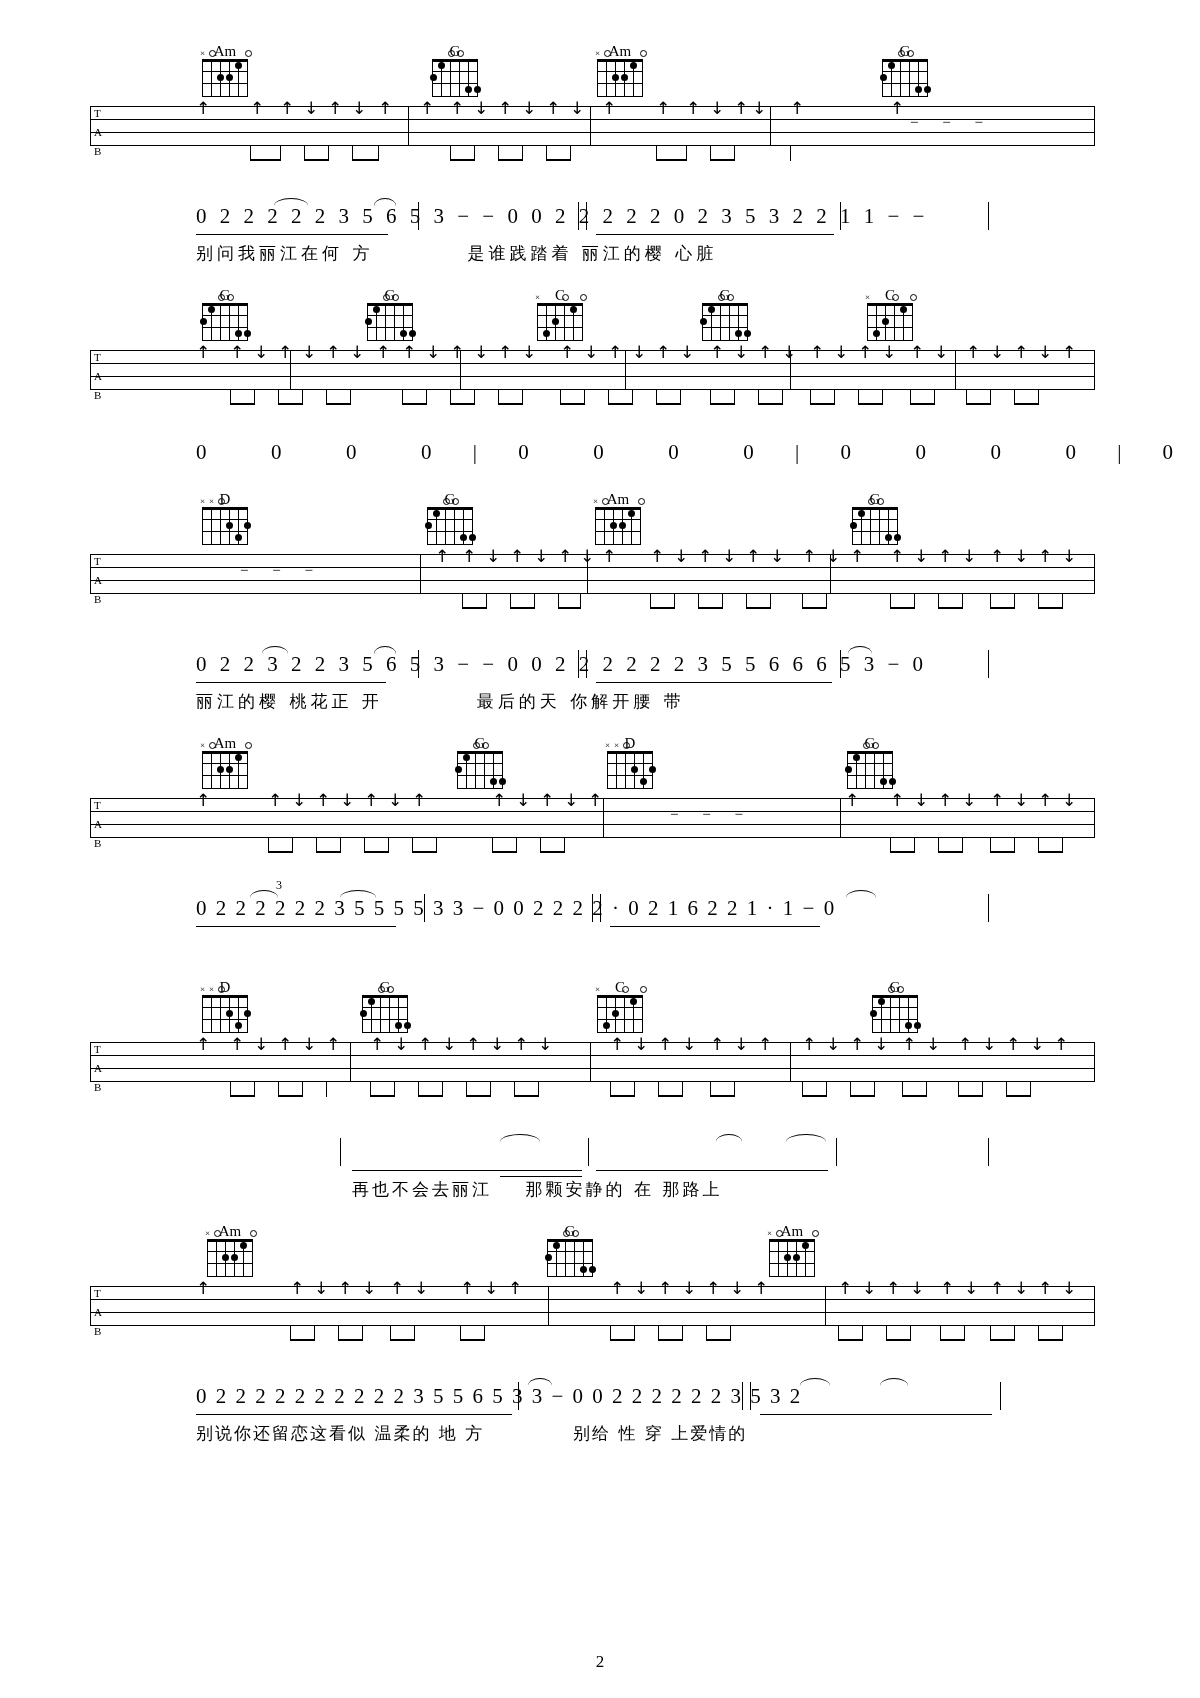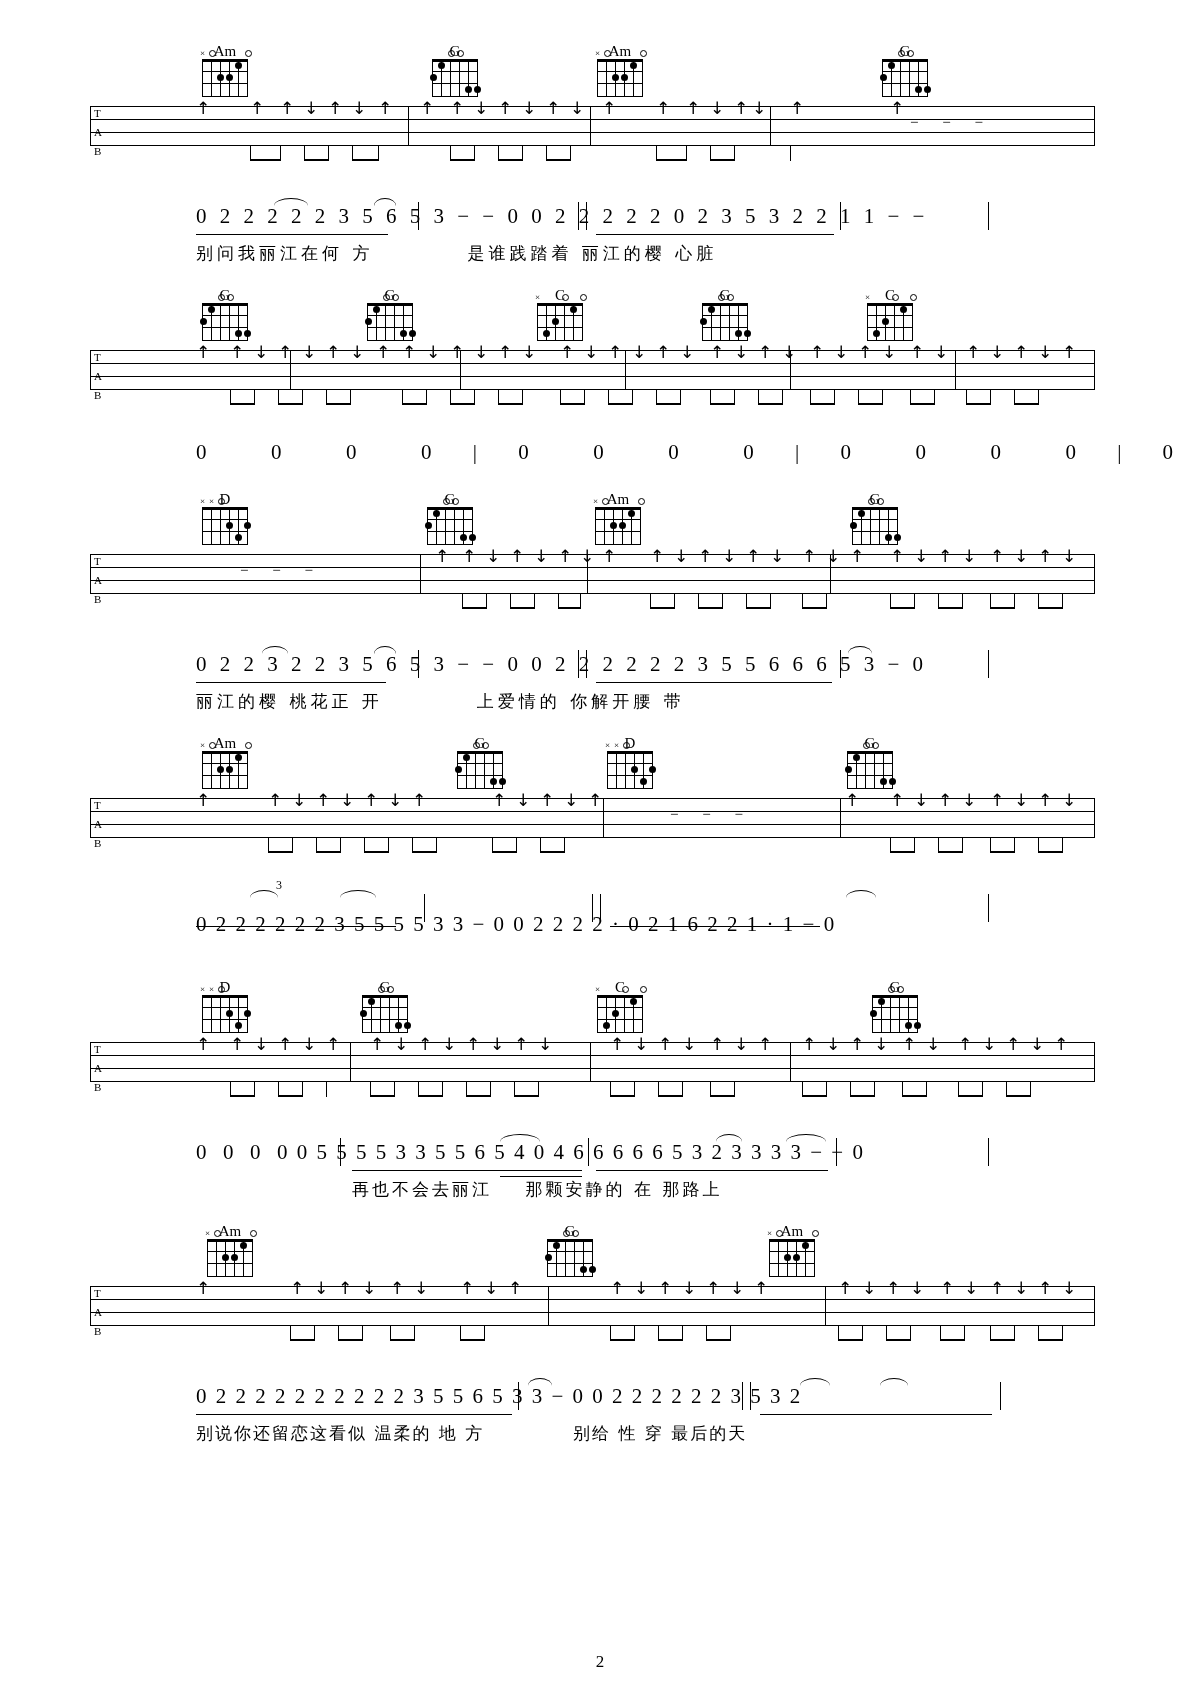--- a/index.html
+++ b/index.html
@@ -613,21 +613,21 @@
       <div class="uline" style="left:196px;top:30px;width:190px;"></div>
       <div class="tie" style="left:262px;top:-6px;width:26px;"></div>
       <div class="tie" style="left:374px;top:-6px;width:22px;"></div>
       <div class="vbar" style="left:418px;top:-2px;height:28px;"></div>
       <div class="vbar" style="left:578px;top:-2px;height:28px;"></div>
       <div class="vbar" style="left:586px;top:-2px;height:28px;"></div>
       <div class="uline" style="left:596px;top:30px;width:236px;"></div>
       <div class="vbar" style="left:840px;top:-2px;height:28px;"></div>
       <div class="tie" style="left:848px;top:-6px;width:24px;"></div>
       <div class="vbar" style="left:988px;top:-2px;height:28px;"></div>
-      <div class="lyricline" style="left:196px;top:38px;letter-spacing:4px;">丽江的樱 桃花正 开          上爱情的 你解开腰 带</div>
+      <div class="lyricline" style="left:196px;top:38px;letter-spacing:4px;">丽江的樱 桃花正 开          最后的天 你解开腰 带</div>
     </div>
   </div>
 
   <div class="system" style="position:absolute;left:0;top:736px;">
     <div class="chordrow">
       <div class="chord" style="left:195px;">
         <div class="cname">Am</div>
         <div class="grid">
           <div class="nut"></div>
           <div class="vline" style="left:0px;"></div>
@@ -777,21 +777,21 @@
         <div class="stem" style="left:900px;top:39px;height:16px;"></div>
           <div class="stem" style="left:924px;top:39px;height:16px;"></div>
         <div class="beam" style="left:900px;top:53px;width:24px;"></div>
         <div class="stem" style="left:948px;top:39px;height:16px;"></div>
           <div class="stem" style="left:972px;top:39px;height:16px;"></div>
         <div class="beam" style="left:948px;top:53px;width:24px;"></div>
       </div>
     </div>
 
     <div style="position:absolute;left:0;top:160px;width:1200px;height:80px;">
-      <div class="numline" style="left:196px;top:0px;letter-spacing:2px;margin-top:16px;">0 2 2 2 2 2 2 3 5 5 5 5 3 3 − 0 0 2 2 2 2 · 0 2 1 6 2 2 1 · 1 − 0</div>
+      <div class="numline" style="left:196px;top:0px;letter-spacing:2px;">0 2 2 2 2 2 2 3 5 5 5 5 3 3 − 0 0 2 2 2 2 · 0 2 1 6 2 2 1 · 1 − 0</div>
       <div class="uline" style="left:196px;top:30px;width:200px;"></div>
       <div class="tie" style="left:250px;top:-6px;width:28px;"></div>
       <div class="tie" style="left:340px;top:-6px;width:36px;"></div>
       <div class="numline" style="left:276px;top:-18px;font-size:12px;">3</div>
       <div class="vbar" style="left:424px;top:-2px;height:28px;"></div>
       <div class="vbar" style="left:592px;top:-2px;height:28px;"></div>
       <div class="vbar" style="left:600px;top:-2px;height:28px;"></div>
       <div class="uline" style="left:610px;top:30px;width:210px;"></div>
       <div class="tie" style="left:846px;top:-6px;width:30px;"></div>
       <div class="vbar" style="left:988px;top:-2px;height:28px;"></div>
@@ -974,21 +974,20 @@
         <div class="stem" style="left:868px;top:39px;height:16px;"></div>
           <div class="stem" style="left:892px;top:39px;height:16px;"></div>
         <div class="beam" style="left:868px;top:53px;width:24px;"></div>
         <div class="stem" style="left:916px;top:39px;height:16px;"></div>
           <div class="stem" style="left:940px;top:39px;height:16px;"></div>
         <div class="beam" style="left:916px;top:53px;width:24px;"></div>
       </div>
     </div>
 
     <div style="position:absolute;left:0;top:160px;width:1200px;height:80px;">
-      <div class="numline" style="left:196px;top:0px;letter-spacing:2px;">0  0  0  0 0 5 5 5 5 3 3 5 5 6 5 4 0 4 6 6 6 6 6 5 3 2 3 3 3 3 − − 0</div>
       <div class="vbar" style="left:340px;top:-2px;height:28px;"></div>
       <div class="uline" style="left:352px;top:30px;width:230px;"></div>
       <div class="uline" style="left:500px;top:36px;width:82px;"></div>
       <div class="tie" style="left:500px;top:-6px;width:40px;"></div>
       <div class="vbar" style="left:588px;top:-2px;height:28px;"></div>
       <div class="uline" style="left:596px;top:30px;width:232px;"></div>
       <div class="tie" style="left:716px;top:-6px;width:26px;"></div>
       <div class="tie" style="left:786px;top:-6px;width:40px;"></div>
       <div class="vbar" style="left:836px;top:-2px;height:28px;"></div>
       <div class="vbar" style="left:988px;top:-2px;height:28px;"></div>
@@ -1148,18 +1147,18 @@
       <div class="numline" style="left:196px;top:0px;letter-spacing:2px;">0 2 2 2 2 2 2 2 2 2 2 3 5 5 6 5 3 3 − 0 0 2 2 2 2 2 2 3 5 3 2</div>
       <div class="uline" style="left:196px;top:30px;width:316px;"></div>
       <div class="vbar" style="left:518px;top:-2px;height:28px;"></div>
       <div class="tie" style="left:528px;top:-6px;width:24px;"></div>
       <div class="vbar" style="left:742px;top:-2px;height:28px;"></div>
       <div class="vbar" style="left:750px;top:-2px;height:28px;"></div>
       <div class="uline" style="left:760px;top:30px;width:232px;"></div>
       <div class="tie" style="left:800px;top:-6px;width:30px;"></div>
       <div class="tie" style="left:880px;top:-6px;width:28px;"></div>
       <div class="vbar" style="left:1000px;top:-2px;height:28px;"></div>
-      <div class="lyricline" style="left:196px;top:38px;letter-spacing:2px;">别说你还留恋这看似 温柔的 地 方            别给 性 穿 最后的天</div>
+      <div class="lyricline" style="left:196px;top:38px;letter-spacing:2px;">别说你还留恋这看似 温柔的 地 方            别给 性 穿 上爱情的</div>
     </div>
   </div>
 
   <div class="pagenum">2</div>
 </div>
 
 </body></html>

